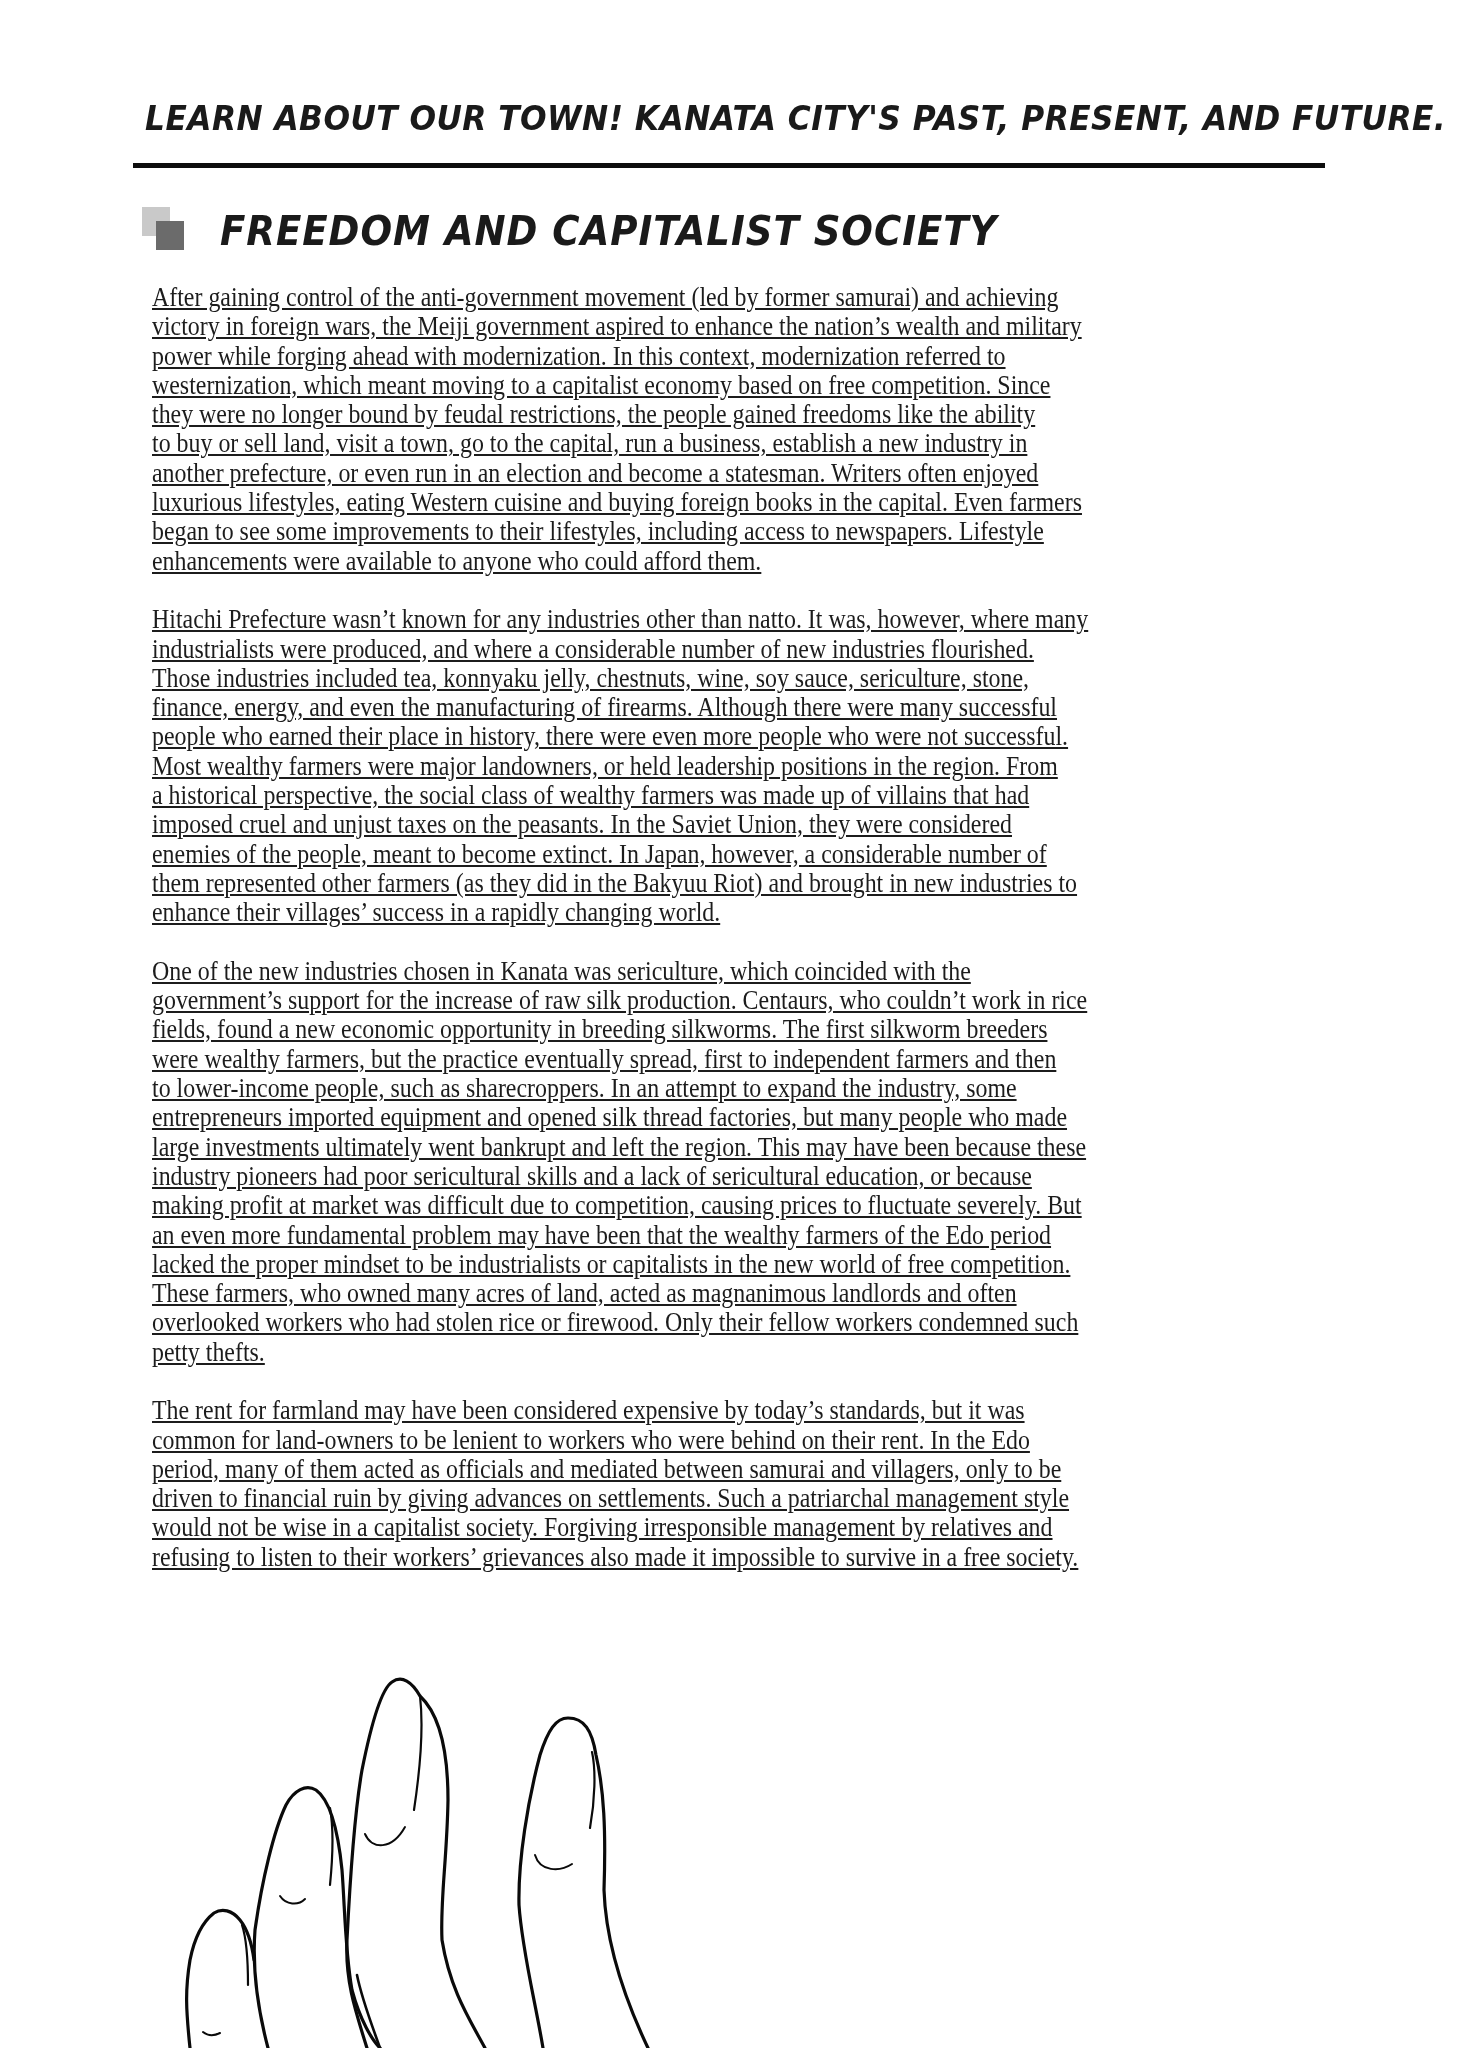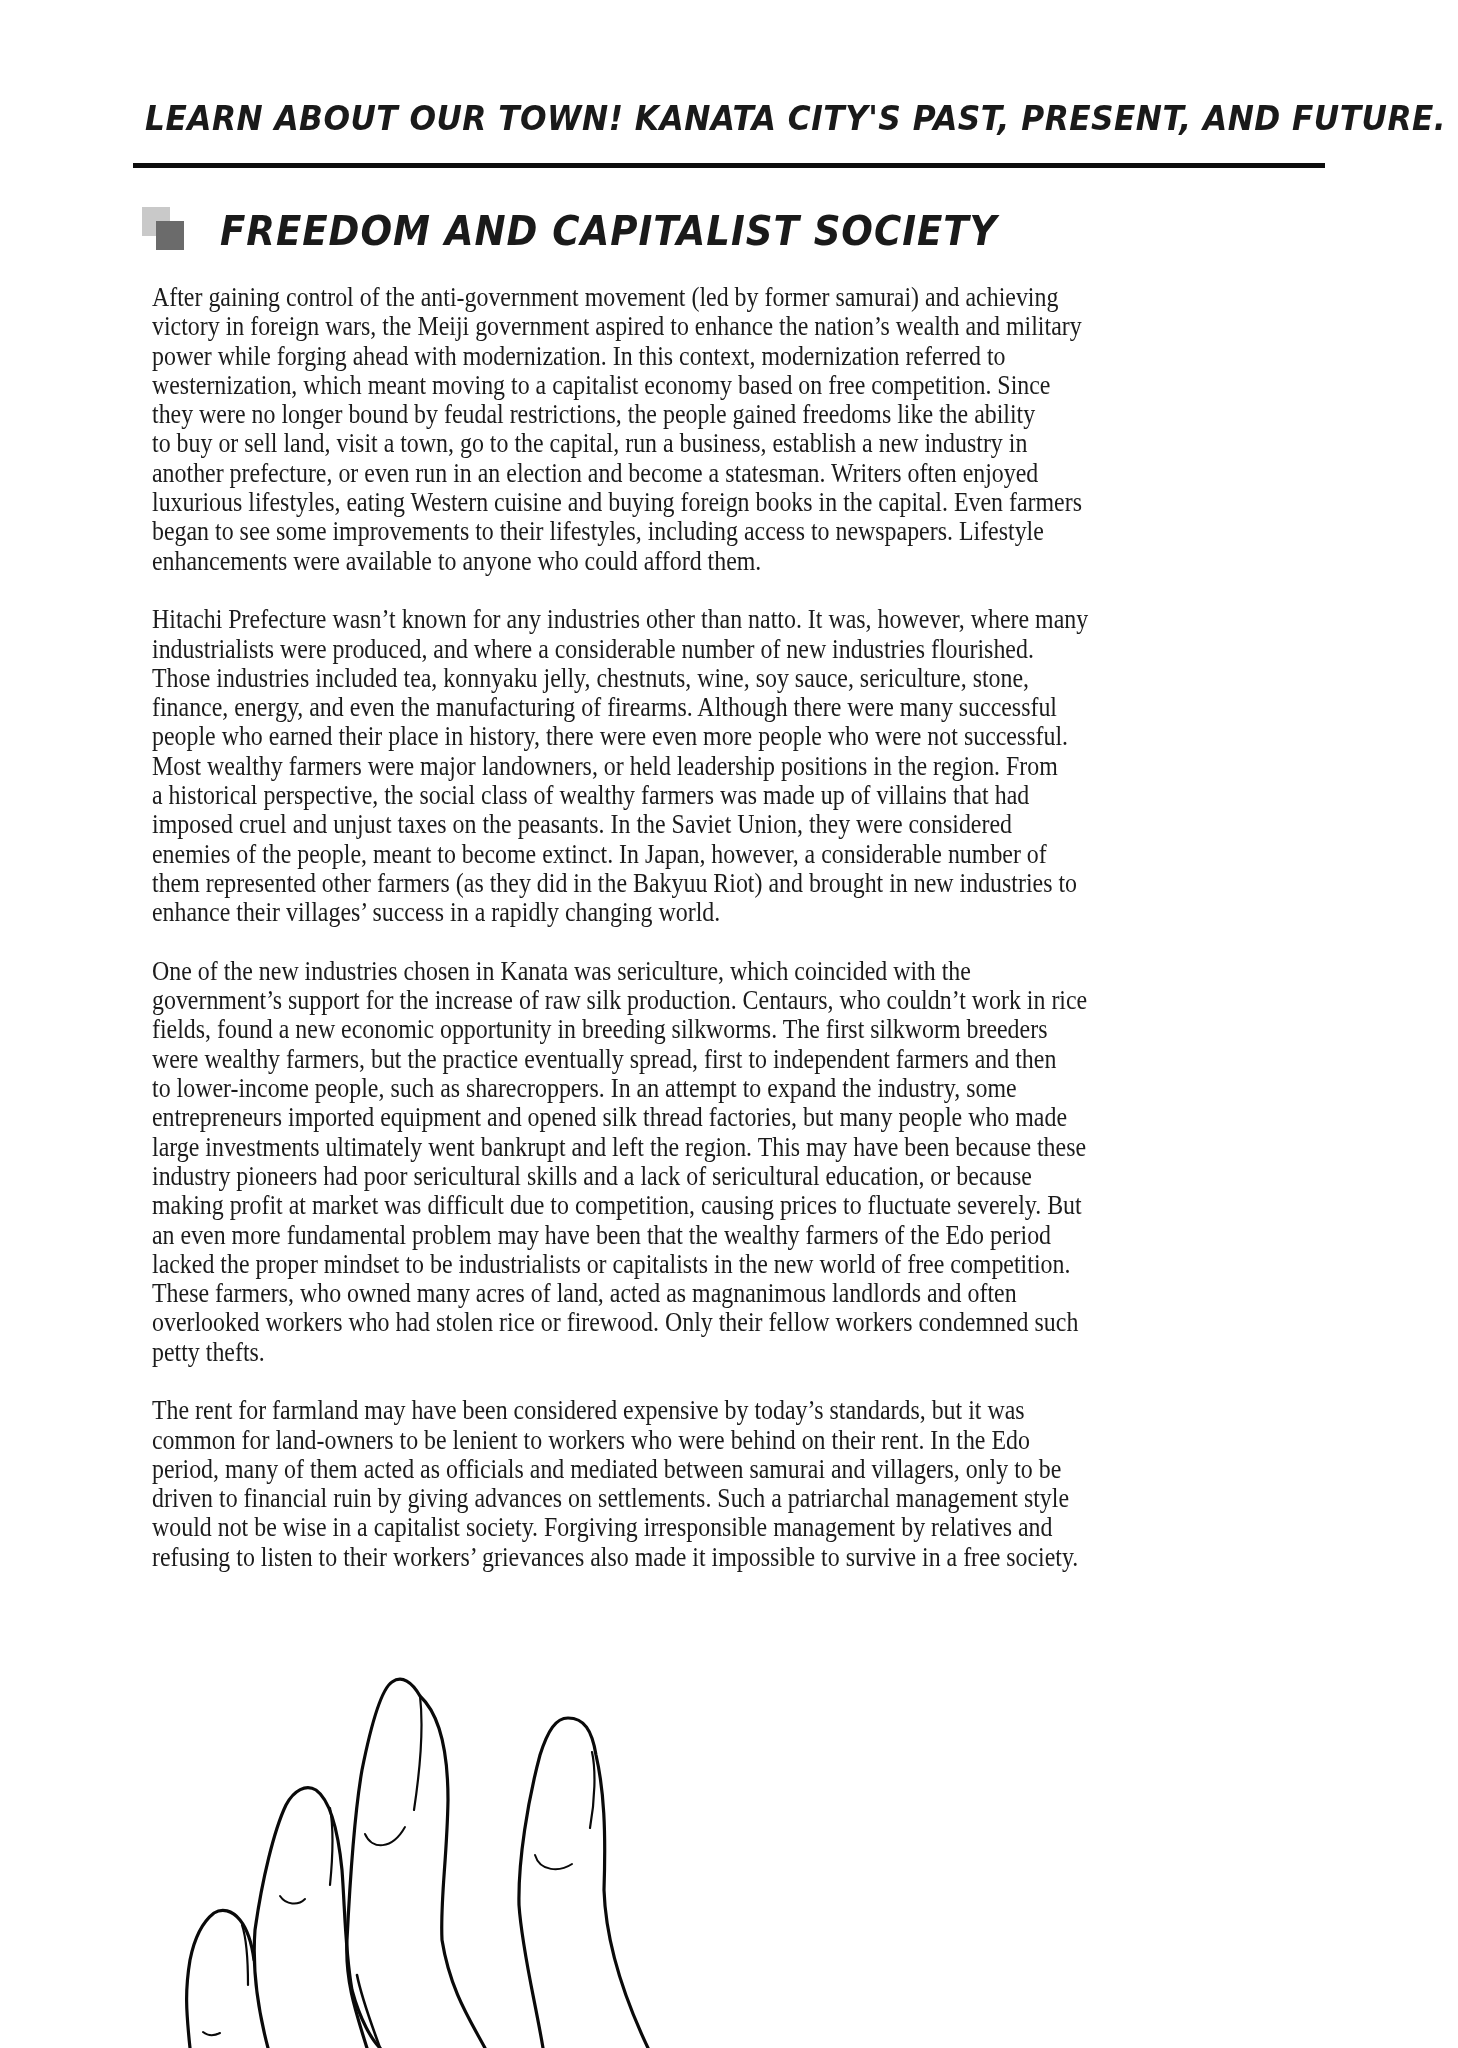--- a/index.html
+++ b/index.html
@@ -20,21 +20,21 @@
     .section-bullet .sq-light { position: absolute; left: 0; top: 0; width: 28px; height: 29px; background: #c9c9c9; }
     .section-bullet .sq-dark { position: absolute; left: 14px; top: 14px; width: 28px; height: 29px; background: #6b6b6b; }
     .section-title {
       position: absolute; left: 220px; top: 208px;
       font-family: "DejaVu Sans", sans-serif; font-weight: bold; font-style: italic;
       font-size: 40px; letter-spacing: 1px; text-transform: uppercase; color: #1a1a1a; white-space: nowrap;
       transform: scaleX(0.93); transform-origin: left top;
     }
     .article {
       position: absolute; left: 152px; top: 283px; width: 1200px;
-      font-family: "Liberation Serif", serif; font-size: 27px; line-height: 29.3px; color: #1c1c1c;
+      font-family: "Liberation Serif", serif; font-size: 27px; line-height: 29.3px; color: #1c1c1c; text-decoration: underline;
     }
     .article p { margin: 0 0 29.3px 0; white-space: pre-line; transform: scaleX(0.885); transform-origin: left top; width: 1360px; }
     .hand { position: absolute; left: 0; top: 0; width: 1458px; height: 2048px; pointer-events: none; }
   </style>
 </head>
 <body>
 
 <div class="page-header">Learn about our town! Kanata City's past, present, and future.</div>
 <div class="header-rule"></div>
 

